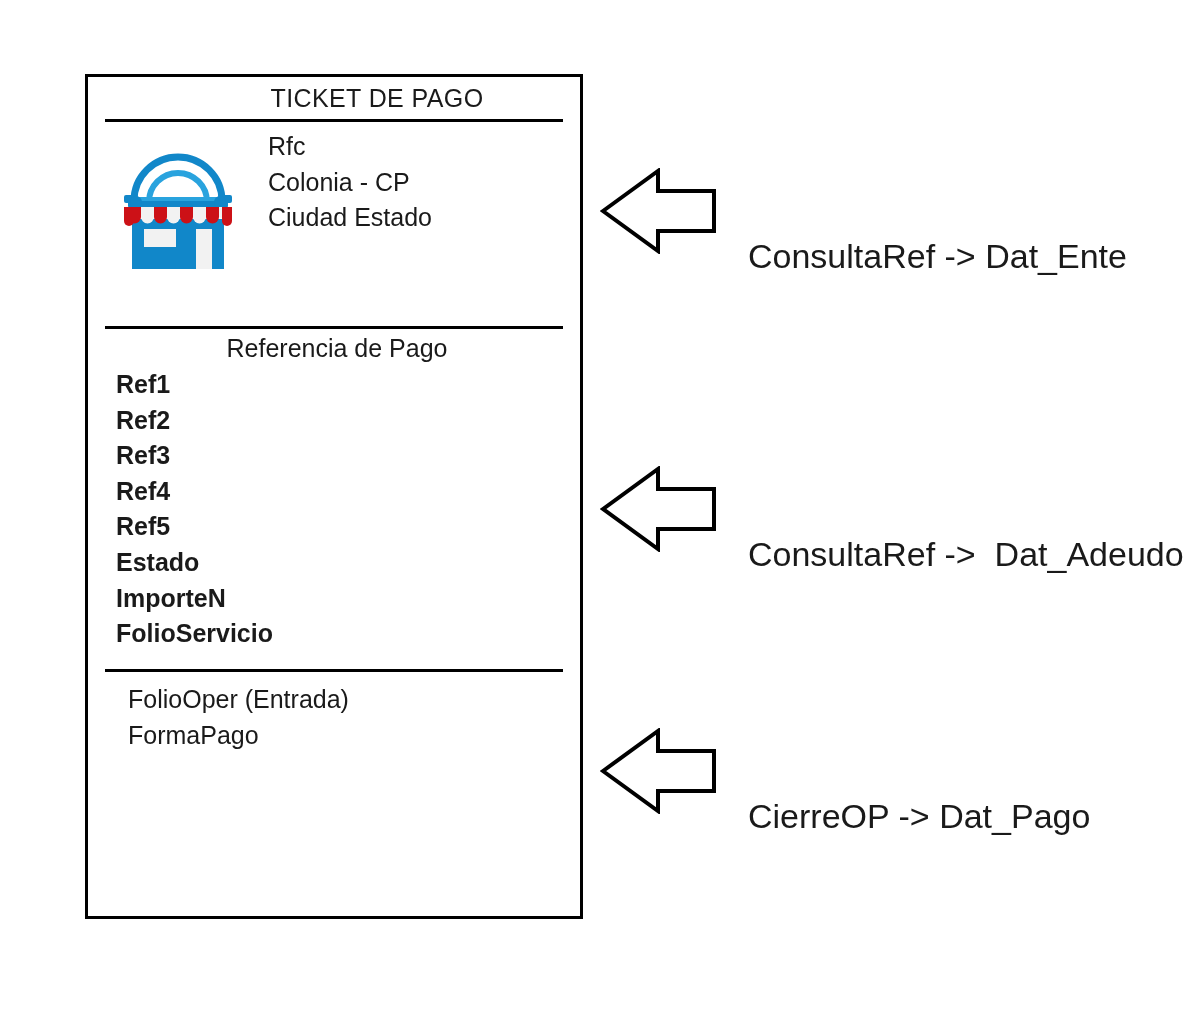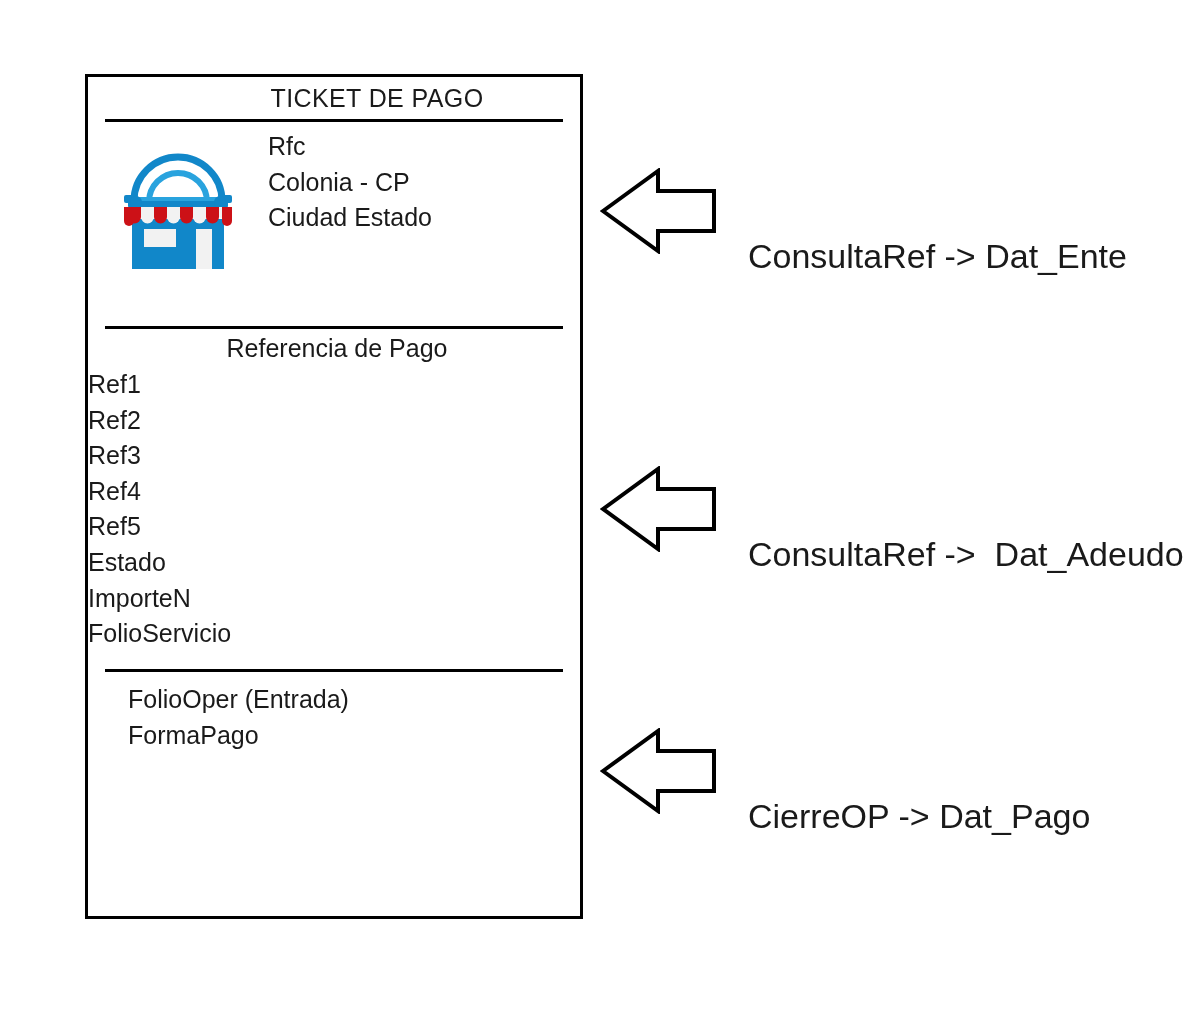--- a/index.html
+++ b/index.html
@@ -91,20 +91,22 @@
   }
   #ref-heading {
     width: 498px;
     text-align: center;
     font-size: 25px;
     line-height: 34px;
     color: #1a1a1a;
   }
   #ref-fields {
     margin-top: 2px;
+    padding-left: 28px;
+    font-weight: bold;
   }
 
   
   #pago-section {
     position: absolute;
     left: 0;
     top: 605px;
     width: 498px;
   }
   #pago-fields {

